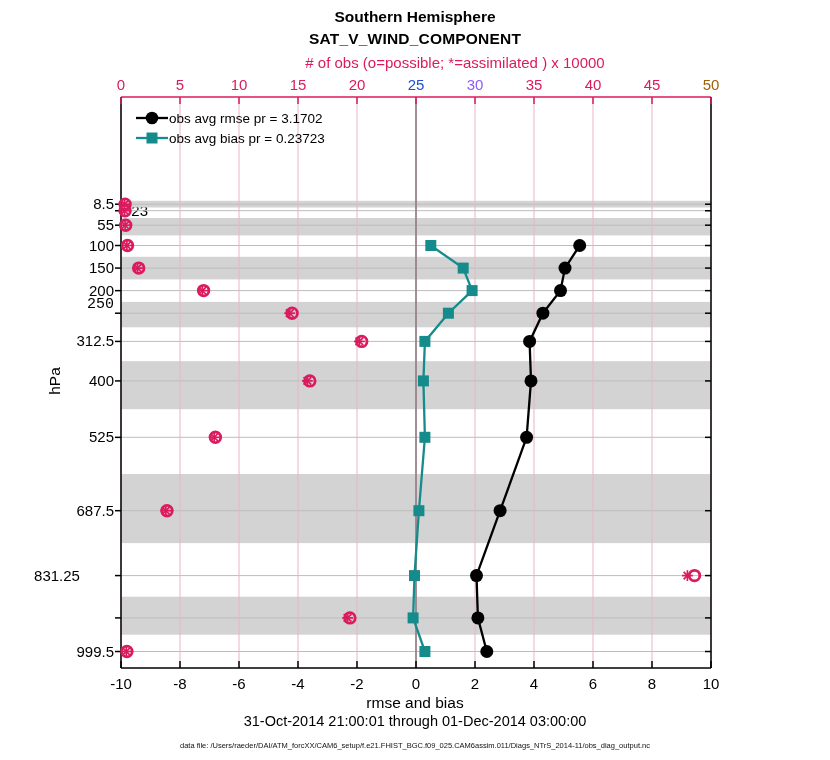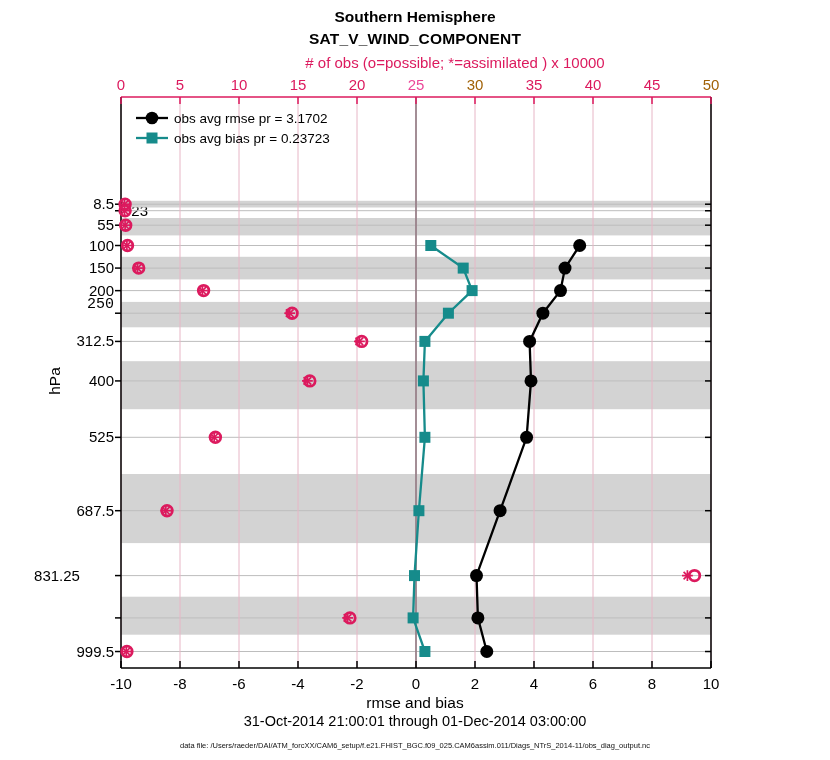--- a/index.html
+++ b/index.html
@@ -13,39 +13,39 @@
   .title2{top:30px;font-size:15.5px;font-weight:bold;letter-spacing:0.2px;}
   .obslabel{top:54px;font-size:15px;font-weight:500;padding-left:40px;}
   .ticklbl{position:absolute;width:44px;margin-left:-22px;text-align:center;font-size:15px;line-height:16px;}
   .plvl{position:absolute;left:0;width:114px;text-align:right;font-size:15px;line-height:16px;}
   .ylab{top:372px;left:33px;width:44px;text-align:center;font-size:15.5px;transform:rotate(-90deg);}
   .xlab{top:694px;font-size:15.5px;}
   .daterange{top:713px;font-size:14.5px;}
   .datafile{top:741px;font-size:7.5px;color:#111;}
   .legend{top:108px;left:135px;}
   .lgrow{display:flex;align-items:center;height:20px;}
-  .lgtxt{font-size:13.5px;margin-left:5px;white-space:nowrap;}
+  .lgtxt{font-size:13.5px;white-space:nowrap;}
   svg{display:block;}
 </style>
 </head>
 <body>
 
 <div class="fig">
   <div class="abs ctr title2">SAT_V_WIND_COMPONENT</div>
   <div class="abs ctr title1">Southern Hemisphere</div>
   <div class="abs ctr obslabel" id="obsAxisLabel" style="color: rgb(220, 26, 94);"># of obs (o=possible; *=assimilated ) x 10000</div>
 
   <div class="abs" id="topTickLabels">
       <span class="ticklbl" style="left: 121px; top: 77px; color: rgb(220, 26, 94);">0</span>
       <span class="ticklbl" style="left: 180px; top: 77px; color: rgb(220, 26, 94);">5</span>
       <span class="ticklbl" style="left: 239px; top: 77px; color: rgb(220, 26, 94);">10</span>
       <span class="ticklbl" style="left: 298px; top: 77px; color: rgb(220, 26, 94);">15</span>
       <span class="ticklbl" style="left: 357px; top: 77px; color: rgb(220, 26, 94);">20</span>
-      <span class="ticklbl" style="left: 416px; top: 77px; color: #ec4899;">25</span>
-      <span class="ticklbl" style="left: 475px; top: 77px; color: #a16207;">30</span>
+      <span class="ticklbl" style="left: 416px; top: 77px; color: #1d4ed8;">25</span>
+      <span class="ticklbl" style="left: 475px; top: 77px; color: #8b5cf6;">30</span>
       <span class="ticklbl" style="left: 534px; top: 77px; color: rgb(220, 26, 94);">35</span>
       <span class="ticklbl" style="left: 593px; top: 77px; color: rgb(220, 26, 94);">40</span>
       <span class="ticklbl" style="left: 652px; top: 77px; color: rgb(220, 26, 94);">45</span>
       <span class="ticklbl" style="left: 711px; top: 77px; color: #a16207;">50</span>
     </div>
   <div class="abs" id="leftTickLabels">
       <div class="plvl" style="top: 196.204px;">8.5</div>
       <div class="plvl" style="top: 202.749px; margin-left: 34px;">23</div>
       <div class="plvl" style="top: 217.193px;">55</div>
       <div class="plvl" style="top: 237.505px;">100</div>

